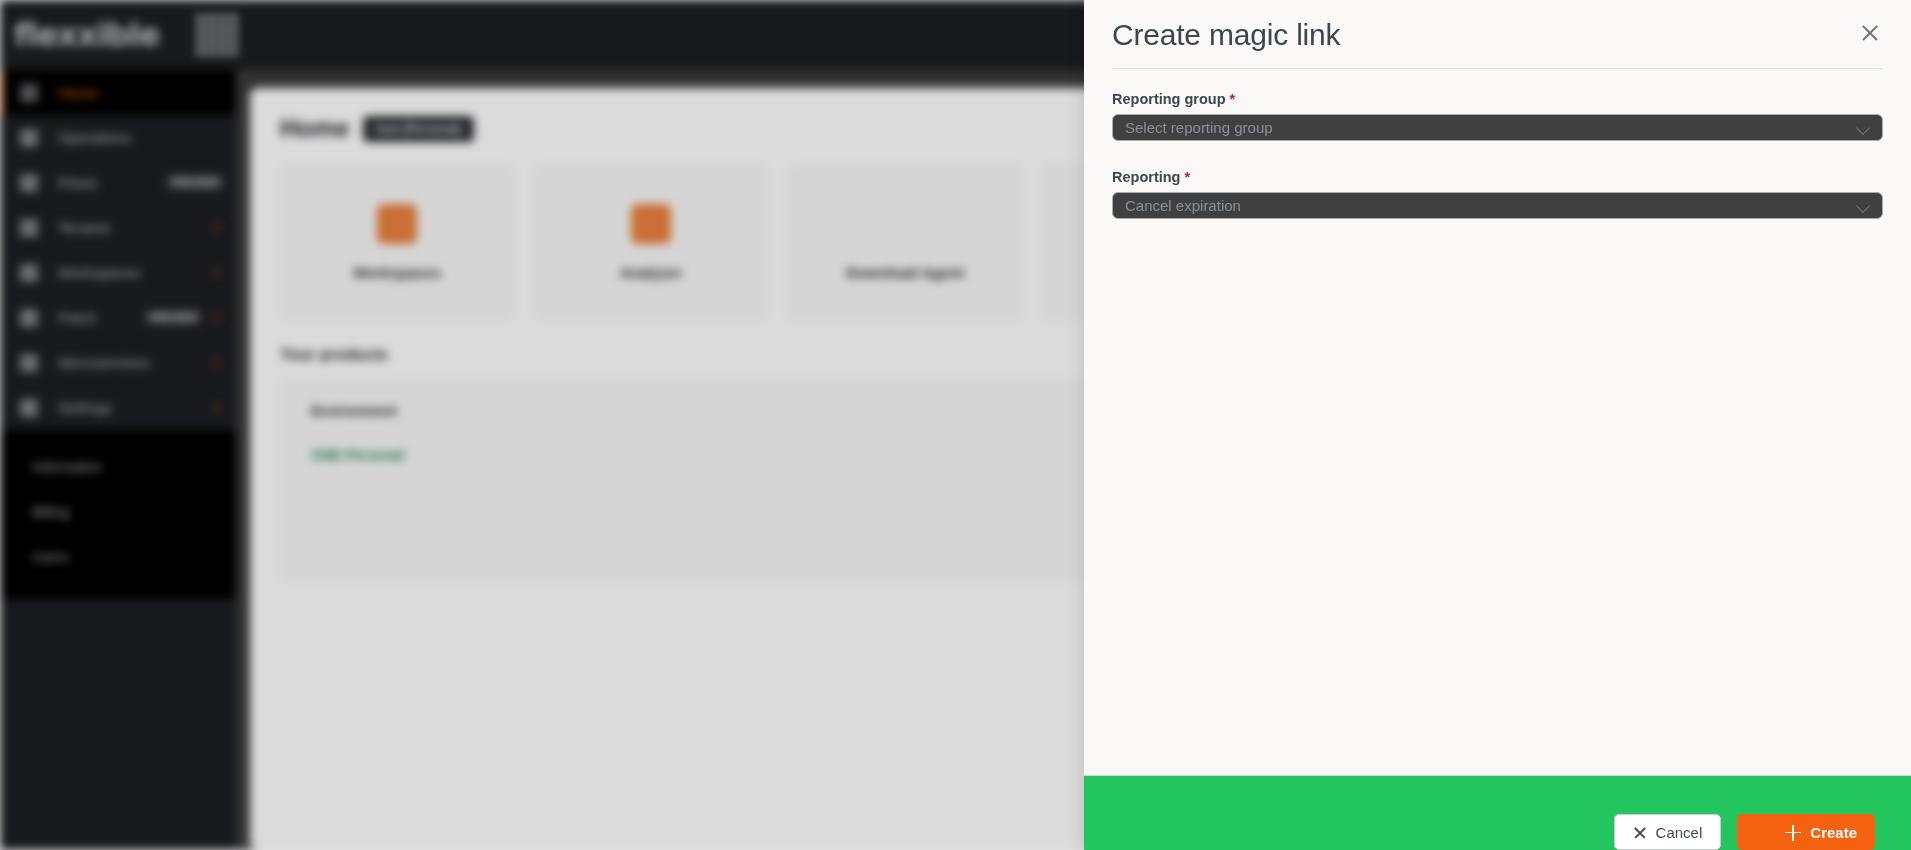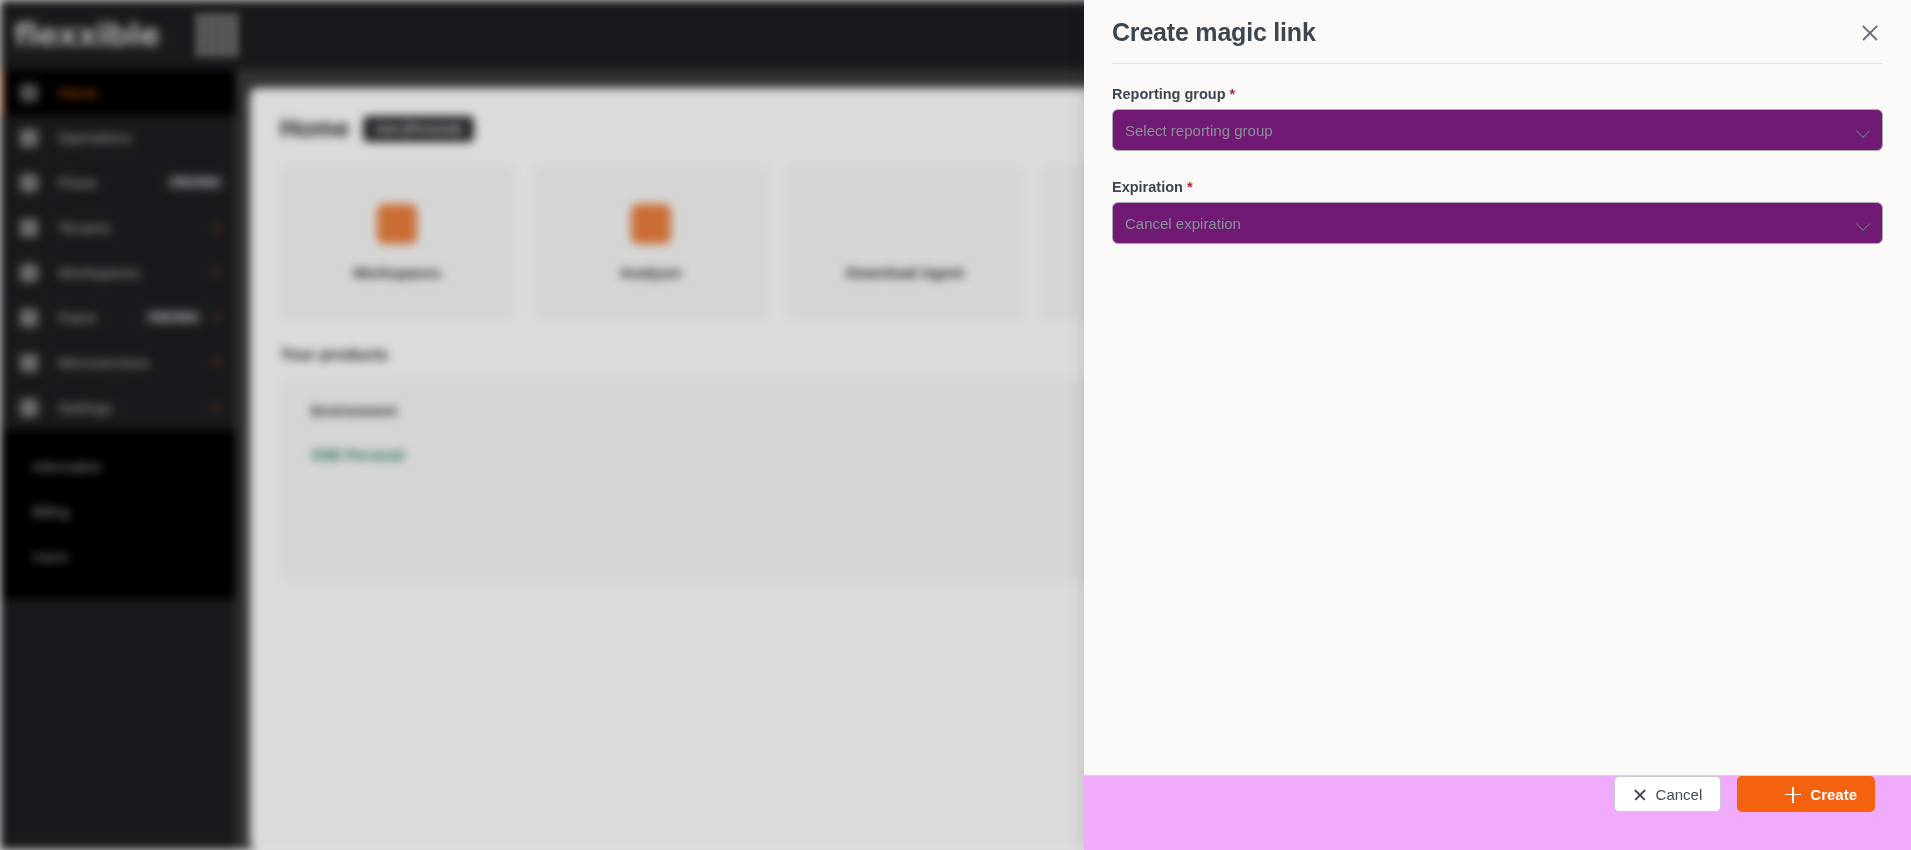--- a/index.html
+++ b/index.html
@@ -179,21 +179,21 @@
     width: 827px; height: 850px;
     background: #faf9f7;
     display: flex; flex-direction: column;
     box-shadow: -3px 0 14px rgba(0,0,0,0.10);
   }
   .panel-head {
     padding: 18px 28px 0 28px;
     display: flex; align-items: flex-start; justify-content: space-between;
   }
   .panel-title {
-    font-size: 25px; font-weight: 700; color: #3c4650;
+    font-size: 30px; font-weight: 400; color: #3c4650;
     letter-spacing: -0.2px;
   }
   .panel-close {
     width: 26px; height: 26px;
     position: relative; cursor: pointer; flex: none;
     margin-top: 2px;
   }
   .panel-close::before, .panel-close::after {
     content: ""; position: absolute;
     left: 3px; top: 12px; width: 20px; height: 1.6px;
@@ -203,24 +203,24 @@
   .panel-close::after  { transform: rotate(-45deg); }
   .panel-rule { height: 1px; background: #e4e2df; margin: 16px 28px 0 28px; }
 
   .panel-body { flex: 1; padding: 22px 28px 0 28px; position: relative; }
   .field-label {
     font-size: 14.5px; font-weight: 700; color: #3c4650;
     margin-bottom: 7px;
   }
   .req { color: #b4253a; font-weight: 700; }
   .select-box {
-    height: 42px;
+    height: 27px;
     border: 1px solid #a9adb2;
     border-radius: 6px;
-    background: #701a75;
+    background: #404040;
     display: flex; align-items: center;
     padding: 0 12px;
     cursor: pointer;
     position: relative;
   }
   .select-placeholder { font-size: 15px; color: #8a9098; flex: 1; }
   .caret {
     width: 13px; height: 13px; position: relative; flex: none;
   }
   .caret::before {
@@ -246,23 +246,23 @@
     height: 37px;
     display: flex; align-items: center;
     padding: 0 16px;
     font-size: 15px;
     color: #3c4650;
     cursor: pointer;
   }
 
   .panel-foot {
     height: 75px;
-    background: #f0abfc;
+    background: #22c55e;
     border-top: 1px solid #d7d5d2;
-    display: flex; align-items: flex-start; justify-content: flex-end;
+    display: flex; align-items: flex-end; justify-content: flex-end;
     gap: 16px;
     padding-right: 36px;
   }
   .btn {
     height: 36px;
     display: inline-flex; align-items: center; gap: 10px;
     padding: 0 18px;
     border-radius: 5px;
     font-size: 15px;
     cursor: pointer;
@@ -426,21 +426,21 @@
         <span class="req">*</span>
       </div>
       <div class="select-box">
         <span class="select-placeholder">Select reporting group</span>
         <span class="caret"></span>
       </div>
     </div>
 
     <div class="field">
       <div class="field-label">
-        <span>Expiration</span>
+        <span>Reporting</span>
         <span class="req">*</span>
       </div>
       <div class="select-box">
         <span class="select-placeholder">Cancel expiration</span>
         <span class="caret"></span>
       </div>
     </div>
 
 
   </div>

